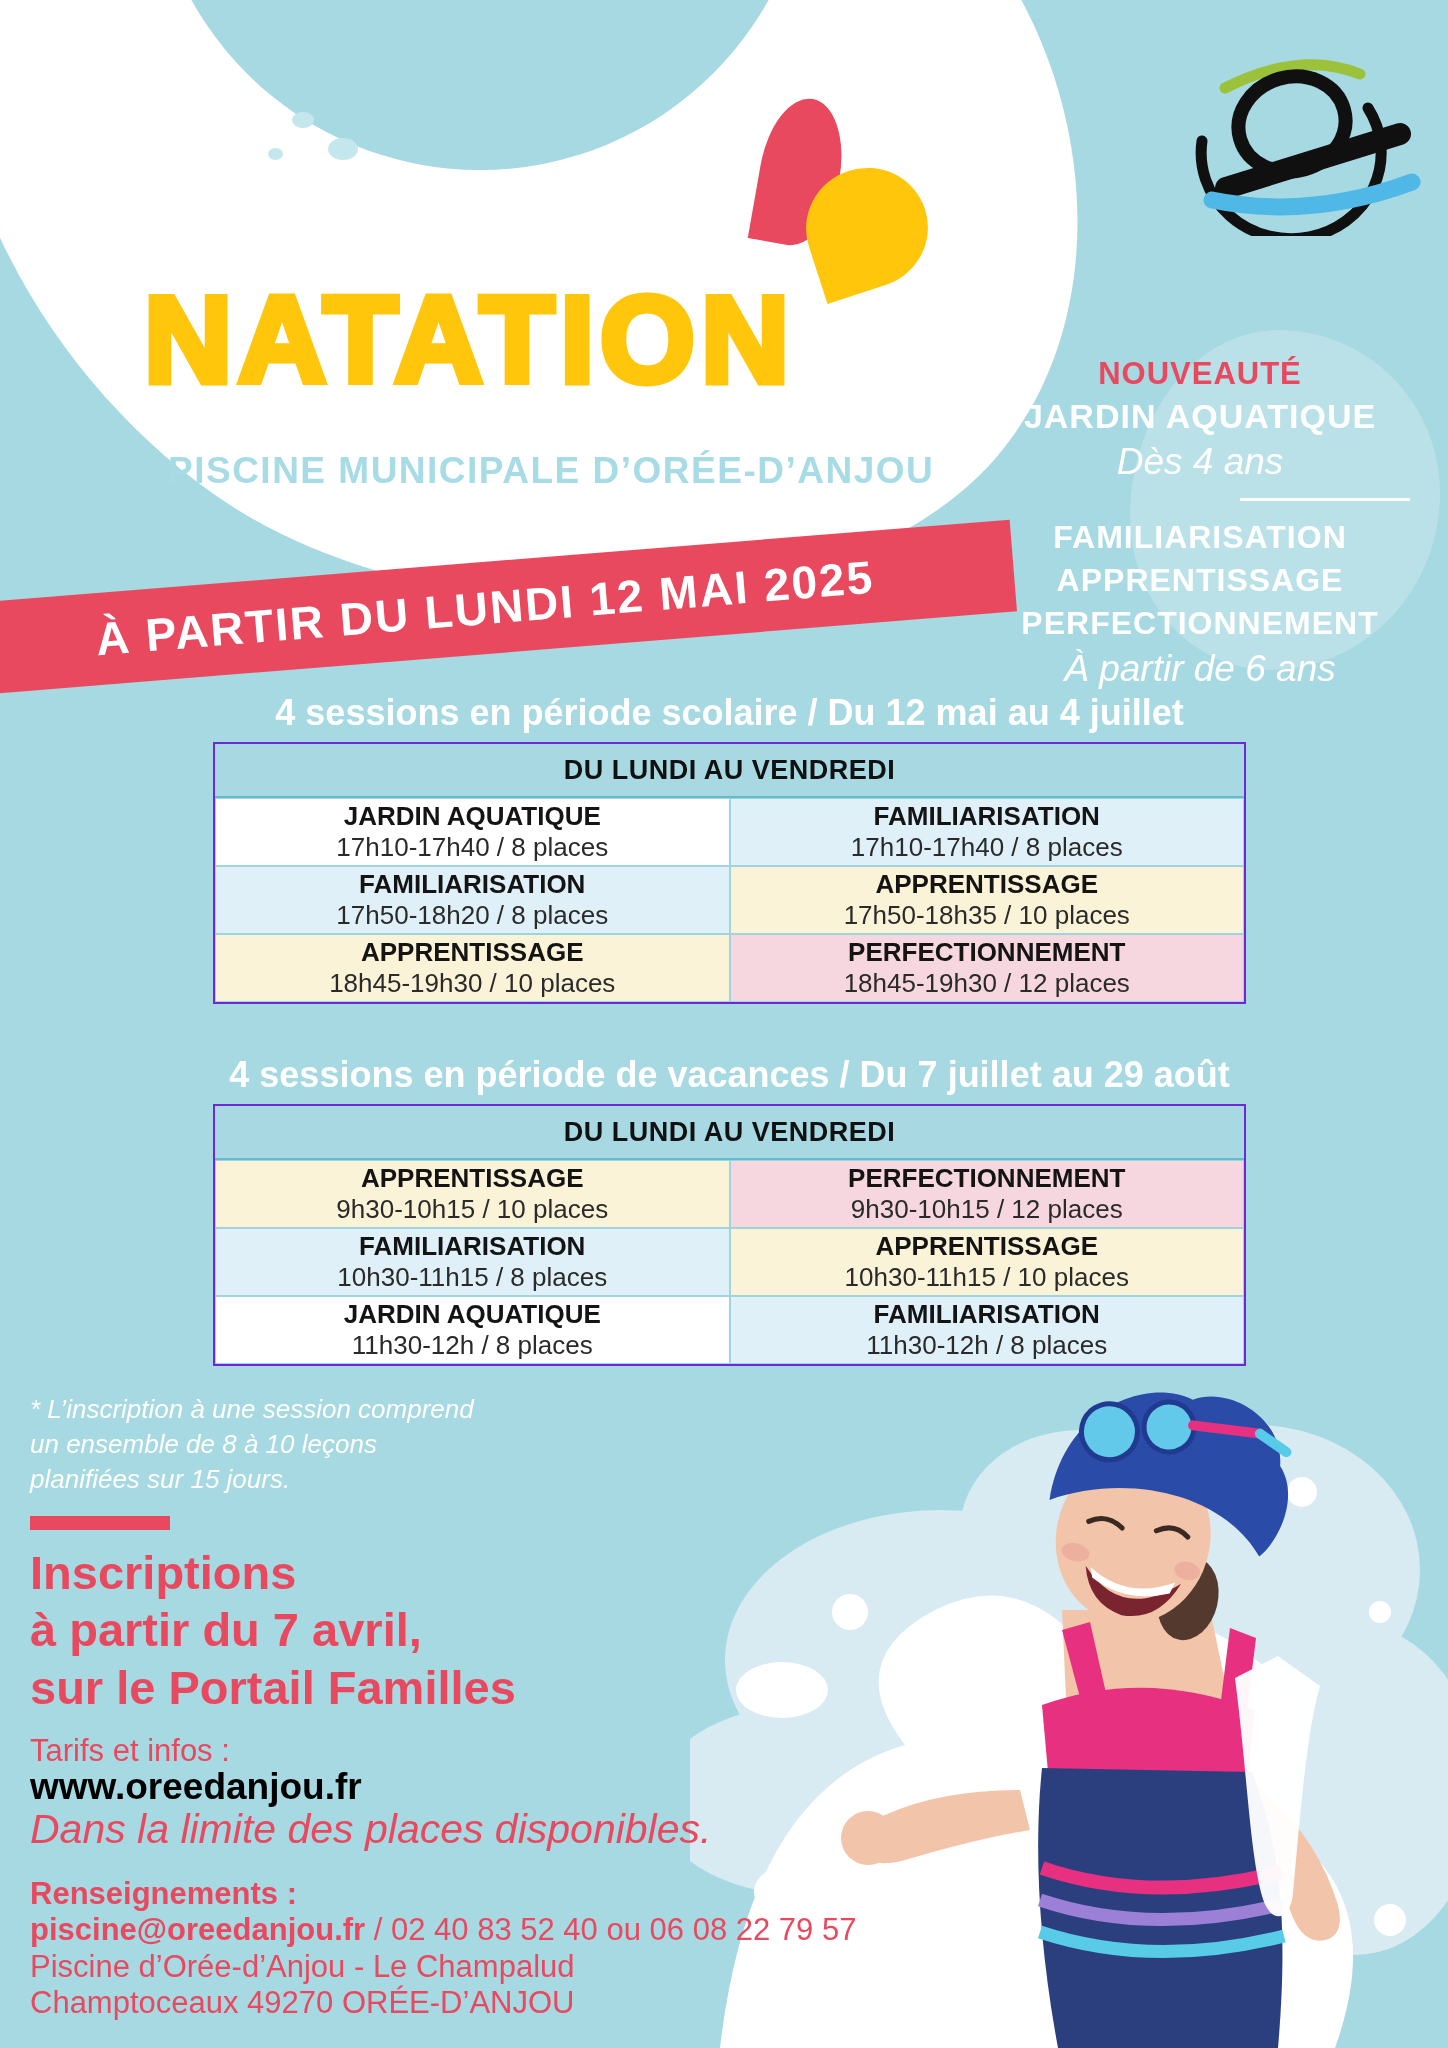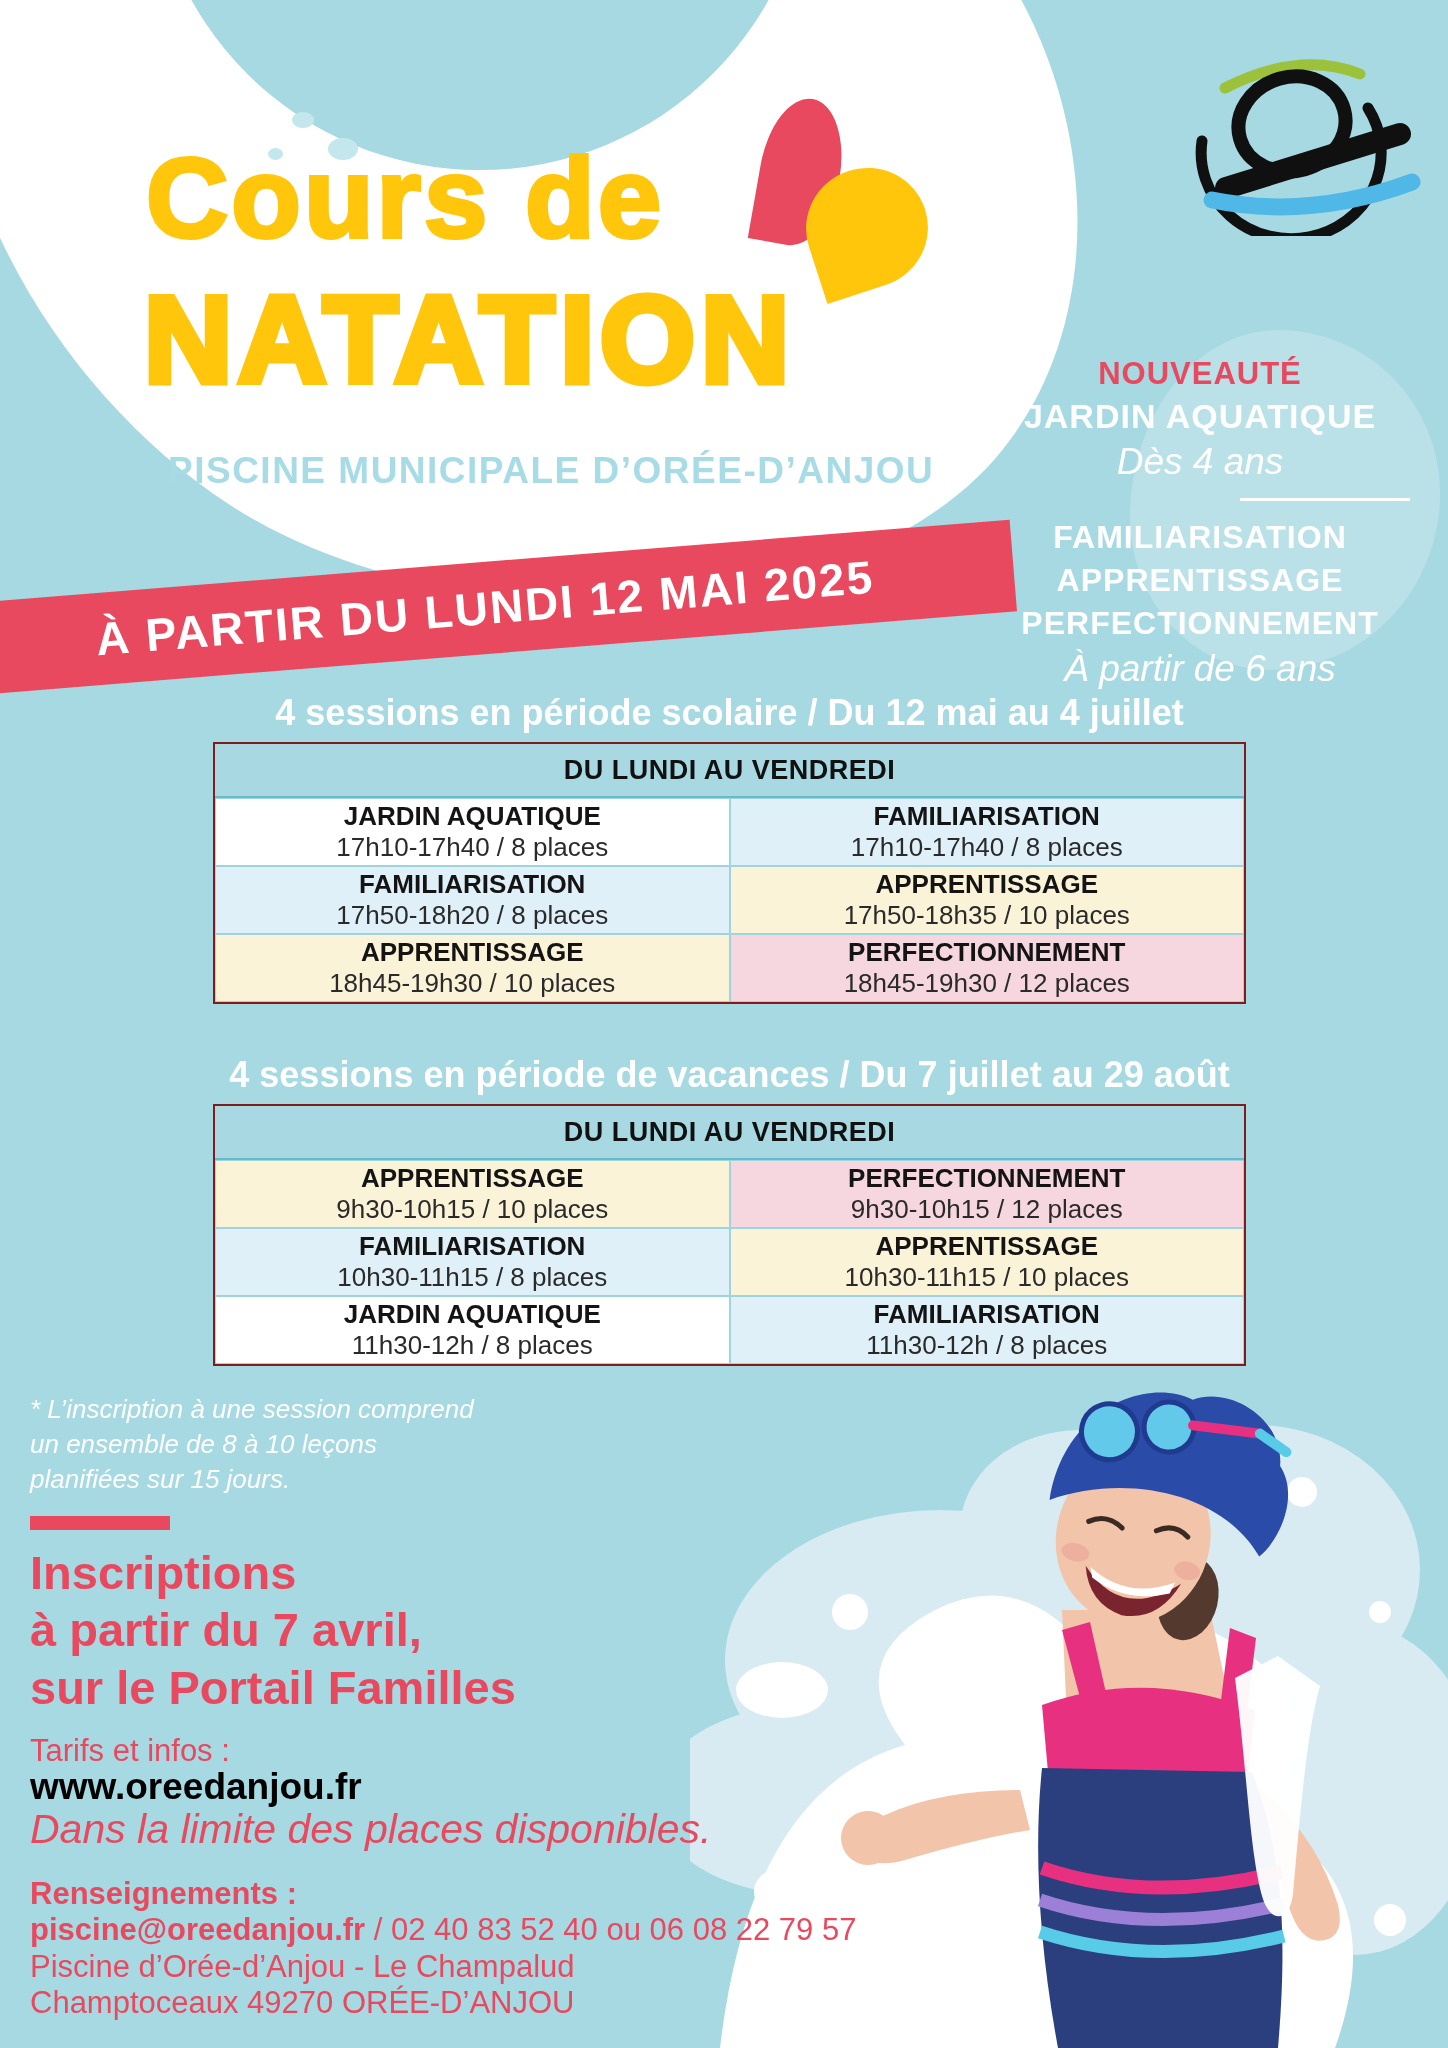--- a/index.html
+++ b/index.html
@@ -65,21 +65,21 @@
   .right-divider{margin-left:auto; width:170px; height:3px; background:#ffffff; margin-bottom:20px;}
   .level-line{color:#ffffff; font-size:32px; font-weight:bold; letter-spacing:1px; margin-bottom:11px;}
   .levels-age{color:#ffffff; font-size:37px; font-style:italic; margin-top:4px;}
 
   
   .section-title{
     left:213px; width:1033px; text-align:center; color:#ffffff;
     font-size:36px; font-weight:bold;
   }
   .stable{
-    left:213px; width:1033px; border:2px solid #7f1d1d; box-sizing:border-box;
+    left:213px; width:1033px; border:2px solid #6d28d9; box-sizing:border-box;
     background:#A8D9E2;
   }
   .thead{
     height:52px; display:flex; align-items:center; justify-content:center;
     font-size:27px; font-weight:bold; color:#111111; letter-spacing:.5px;
     border-bottom:2px solid #62BCCB; background:#A8D9E2;
   }
   .trow{display:flex; height:68px;}
   .cell{
     flex:1; display:flex; flex-direction:column; align-items:center; justify-content:center;
@@ -119,21 +119,20 @@
 <div class="poster">
 
   <svg class="abs blob-svg" width="1448" height="700" viewBox="0 0 1448 700">
     <path fill="#FFFFFF" d="M -80 -20 L 1010 -20 C 1100 130 1100 320 1010 440 C 930 550 770 595 620 600 C 470 605 330 570 230 505 C 130 440 40 335 -10 215 C -45 138 -72 58 -80 -20 Z"></path>
     <ellipse fill="#A7D9E2" cx="480" cy="-160" rx="330" ry="330"></ellipse>
   </svg>
   <div class="bubble abs" style="left:292px;top:112px;width:22px;height:16px;"></div>
   <div class="bubble abs" style="left:328px;top:138px;width:30px;height:22px;"></div>
   <div class="bubble abs" style="left:268px;top:148px;width:15px;height:12px;"></div>
 
-  <div class="abs title1">Cours de</div>
   <div class="abs title2">NATATION</div>
   <div class="drop drop-red"></div>
   <div class="drop drop-yellow"></div>
   <div class="abs subtitle">PISCINE MUNICIPALE D’ORÉE-D’ANJOU</div>
 
   <div class="abs ribbon">
     <span class="ribbon-text">À PARTIR DU LUNDI 12 MAI 2025</span>
   </div>
 
   <div class="abs logo-wrap">

